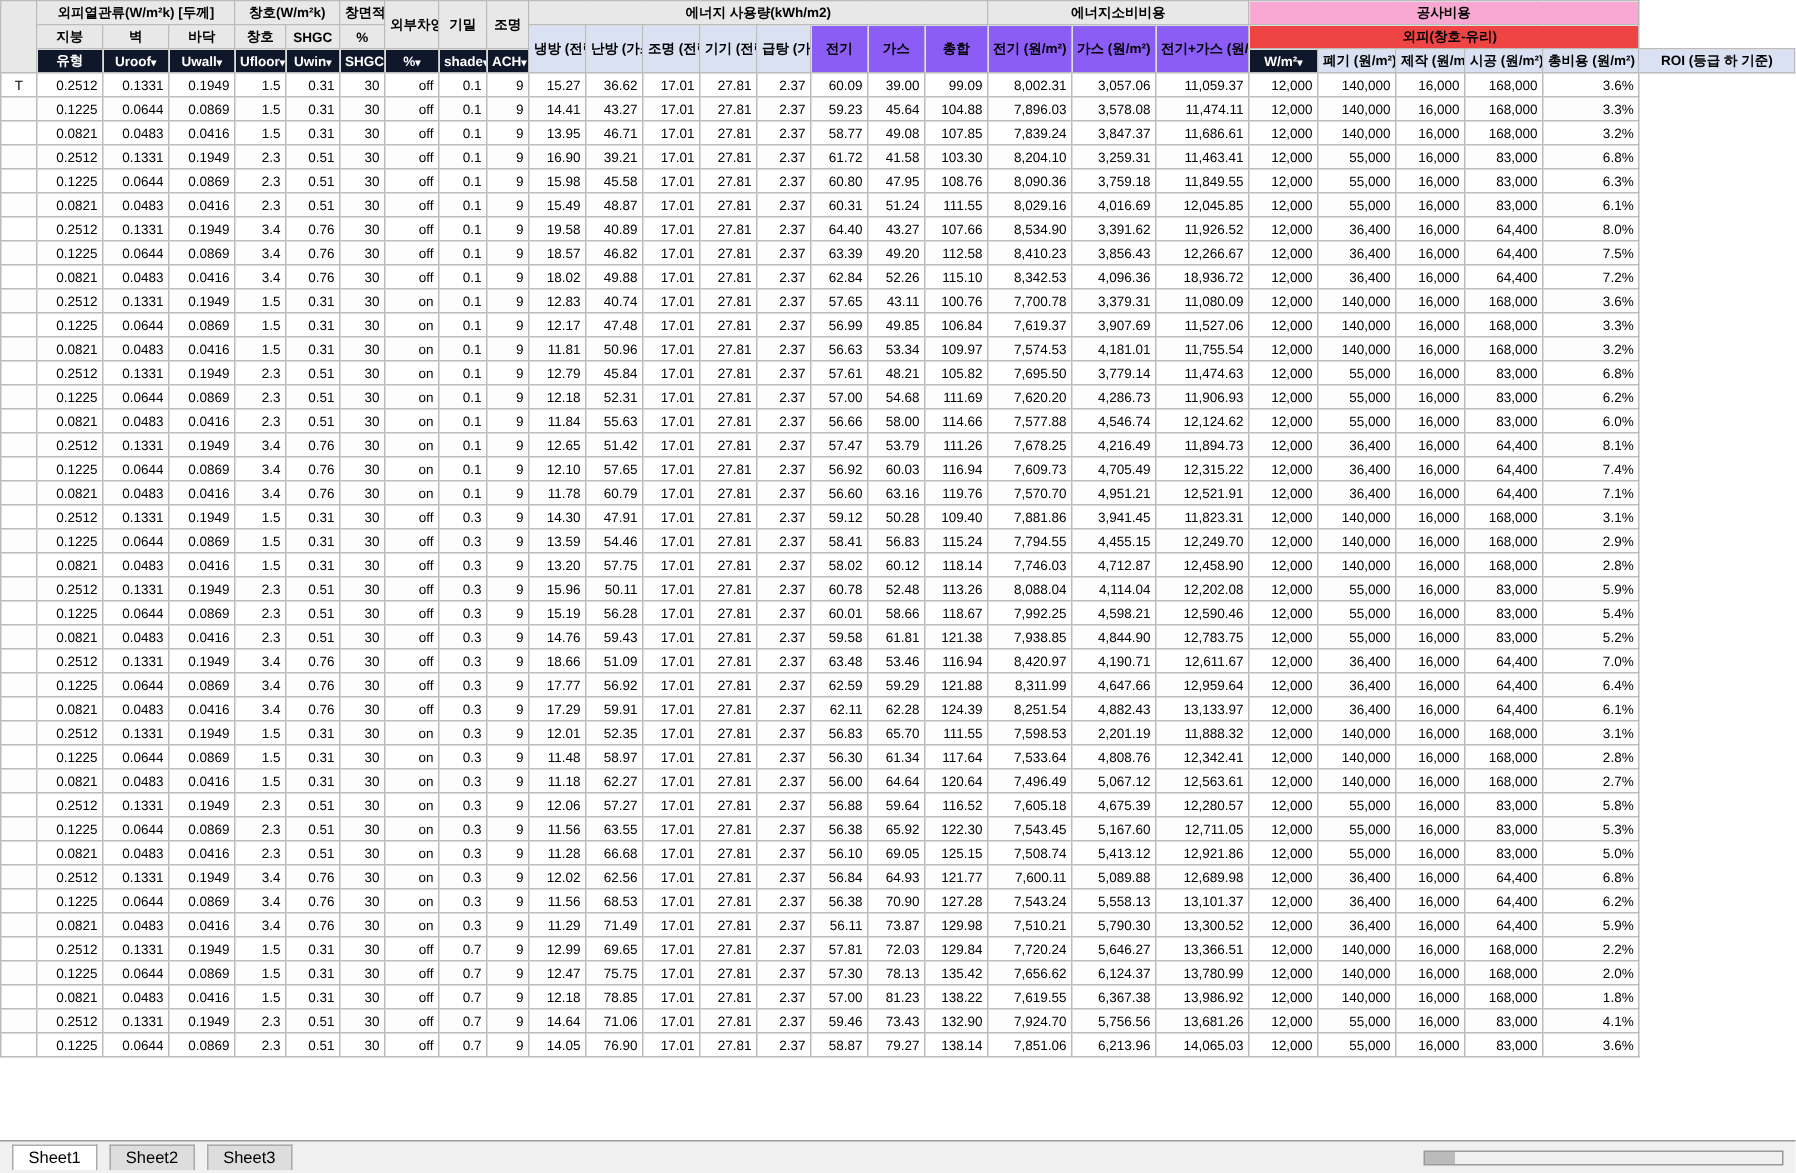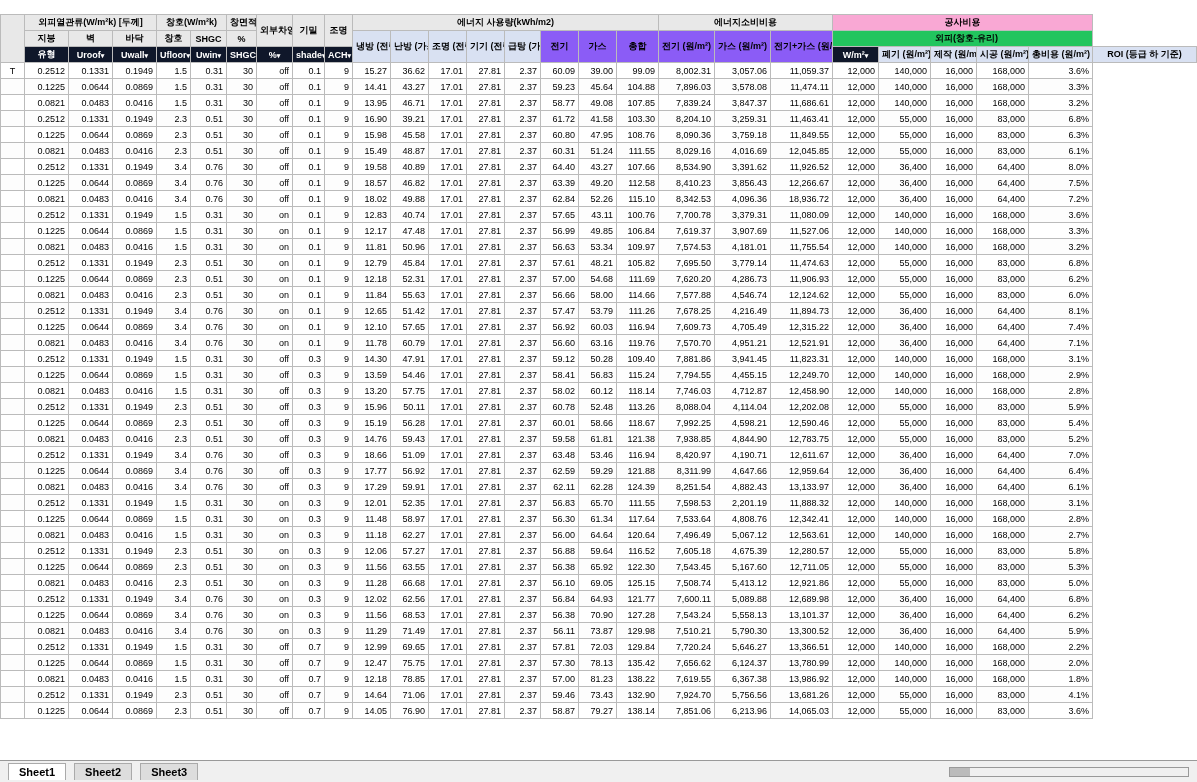--- a/index.html
+++ b/index.html
@@ -1,31 +1,31 @@
 <!DOCTYPE html>
 <html><head>
 <meta charset="utf-8">
 <style>
 * { box-sizing: border-box; margin: 0; padding: 0; }
 body { font-family: "Malgun Gothic", Arial, sans-serif; font-size: 10px; background: #fff; color: #000; width: 1197px; }
 .sheet { overflow: auto; height: 760px; }
-table { border-collapse: collapse; table-layout: fixed; width: 100%; margin-top: 14px; }
+table { border-collapse: collapse; table-layout: fixed; width: 100%; }
 th, td { border: 1px solid #bbb; padding: 1px 3px; white-space: nowrap; overflow: hidden; text-overflow: clip; height: 16px; font-size: 9px; }
 thead th { font-weight: bold; text-align: center; }
 .hdr-purple { background: #0f172a; color: #fff; }
 .hdr-blue { background: #8b5cf6; }
 .hdr-lblue { background: #d9e1f2; }
 .hdr-green { background: #f9a8d4; }
-.hdr-yellow { background: #22c55e; padding-left: 11px; }
+.hdr-yellow { background: #ef4444; padding-left: 11px; }
 .hdr-gray { background: #e8e8e8; }
 .sort { font-size:7px; }
 tbody td { text-align: right; }
 tbody td:first-child { text-align: center; }
 tbody tr:nth-child(even){ background:#fdfdfd;}
-.tabs { display:flex; align-items:center; border-top:1px solid #999; padding:2px 8px; font-size:11px; gap:8px; background:#f0f0f0;font-weight:bold;}
+.tabs { display:flex; align-items:center; border-top:1px solid #999; padding:2px 8px; font-size:11px; gap:8px; background:#f0f0f0;}
 .tab { padding:2px 10px; border:1px solid #aaa; border-bottom:none; background:#fff; cursor:pointer;}
 .tab.inactive{ background:#ddd;}
 .scroll-ph { margin-left:auto; width:240px; height:10px; border:1px solid #999; position:relative;}
 .scroll-ph::before{content:"";position:absolute;left:0;top:0;height:100%;width:20px;background:#bbb;}
 </style>
 </head>
 <body>
 
 <div class="sheet">
 <table>

